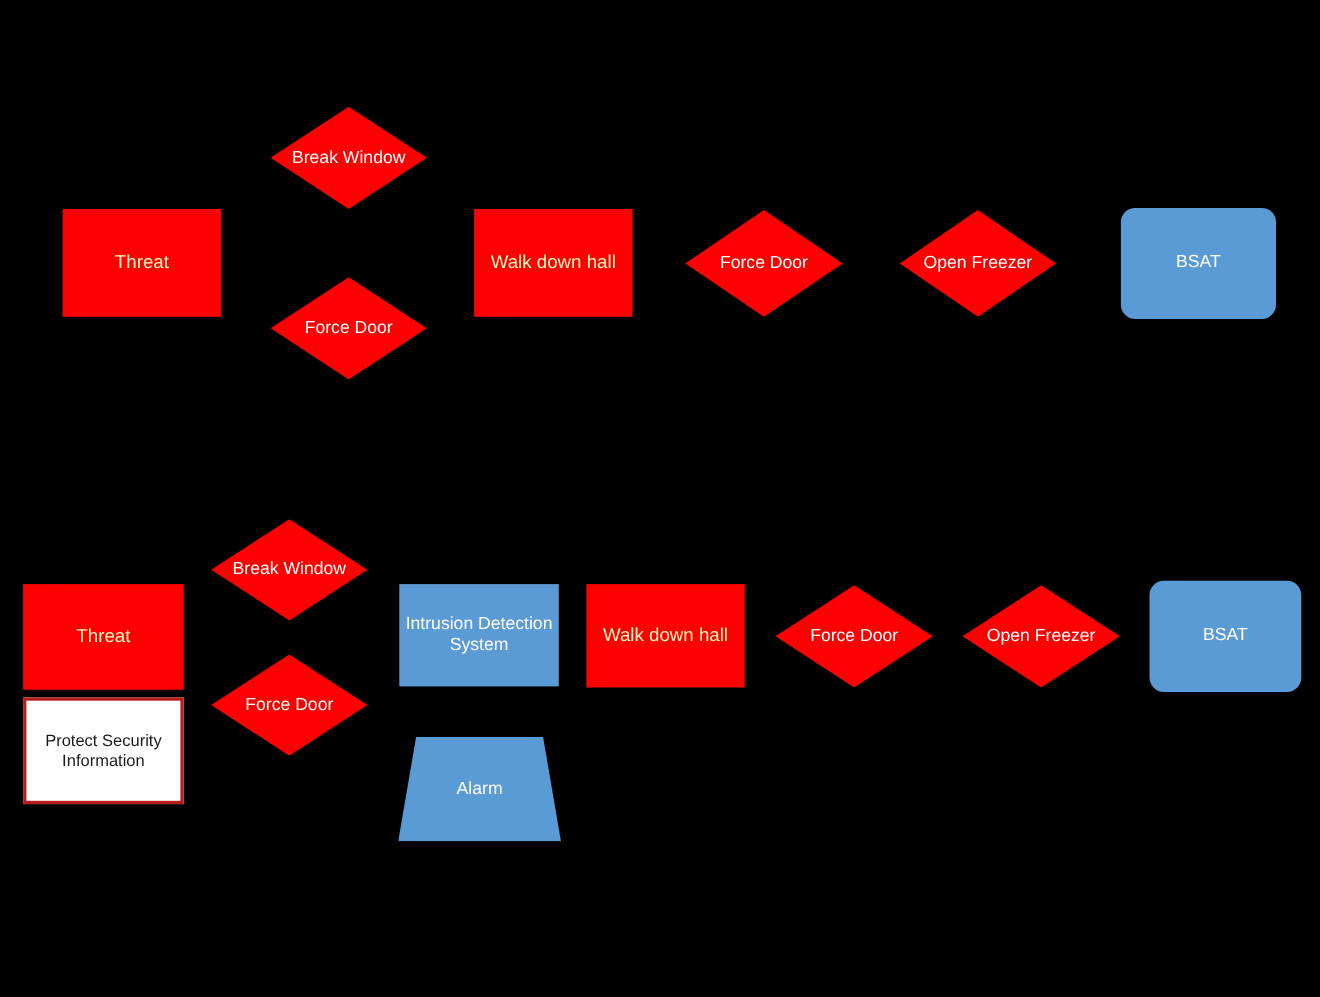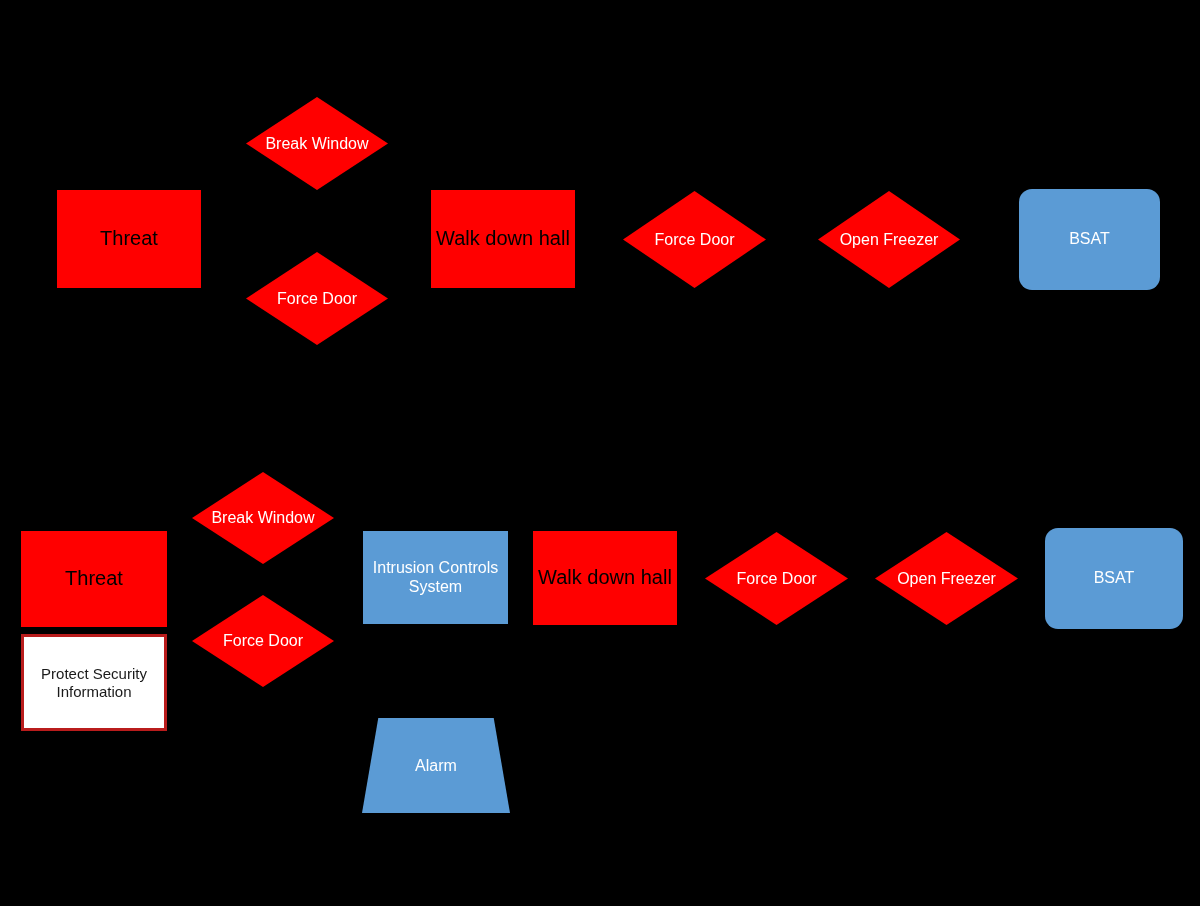--- a/index.html
+++ b/index.html
@@ -24,22 +24,22 @@
     display: flex;
     align-items: center;
     justify-content: center;
     text-align: center;
     line-height: 1.18;
     white-space: nowrap;
   }
   
   .rect-red {
     background: #FF0000;
-    color: #000000;
-    font-size: 20px;
+    color: #fef9c3;
+    font-size: 17px;
   }
   .rect-blue {
     background: #5B9BD5;
     color: #FFFFFF;
     font-size: 16px;
   }
   .rect-blue-round {
     background: #5B9BD5;
     color: #FFFFFF;
     font-size: 16px;
@@ -75,21 +75,20 @@
     color: #FFFFFF;
     font-size: 16px;
     white-space: nowrap;
     z-index: 2;
     text-align: right;
   }
   
   .trapezoid {
     position: absolute;
     box-sizing: border-box;
-    margin-top: 48px;
   }
   .trapezoid .shape {
     position: absolute;
     inset: 0;
     background: #5B9BD5;
     clip-path: polygon(11% 0%, 89% 0%, 100% 100%, 0% 100%);
   }
   .trapezoid .dlabel {
     position: absolute;
     inset: 0;
@@ -151,21 +150,21 @@
     <div class="shape"></div>
     <div class="dlabel">Break Window</div>
   </div>
 
   <div class="diamond" style="left:192px; top:595px; width:142px; height:92px;">
     <div class="shape"></div>
     <div class="dlabel">Force Door</div>
   </div>
 
   <div class="node rect-blue wrap" style="left:363px; top:531px; width:145px; height:93px;">
-    <span>Intrusion Controls System</span>
+    <span>Intrusion Detection System</span>
   </div>
 
   <div class="trapezoid" style="left:362px; top:670px; width:148px; height:95px;">
     <div class="shape"></div>
     <div class="dlabel">Alarm</div>
   </div>
 
   <div class="node rect-red" style="left:533px; top:531px; width:144px; height:94px;">
     <span>Walk down hall</span>
   </div>

